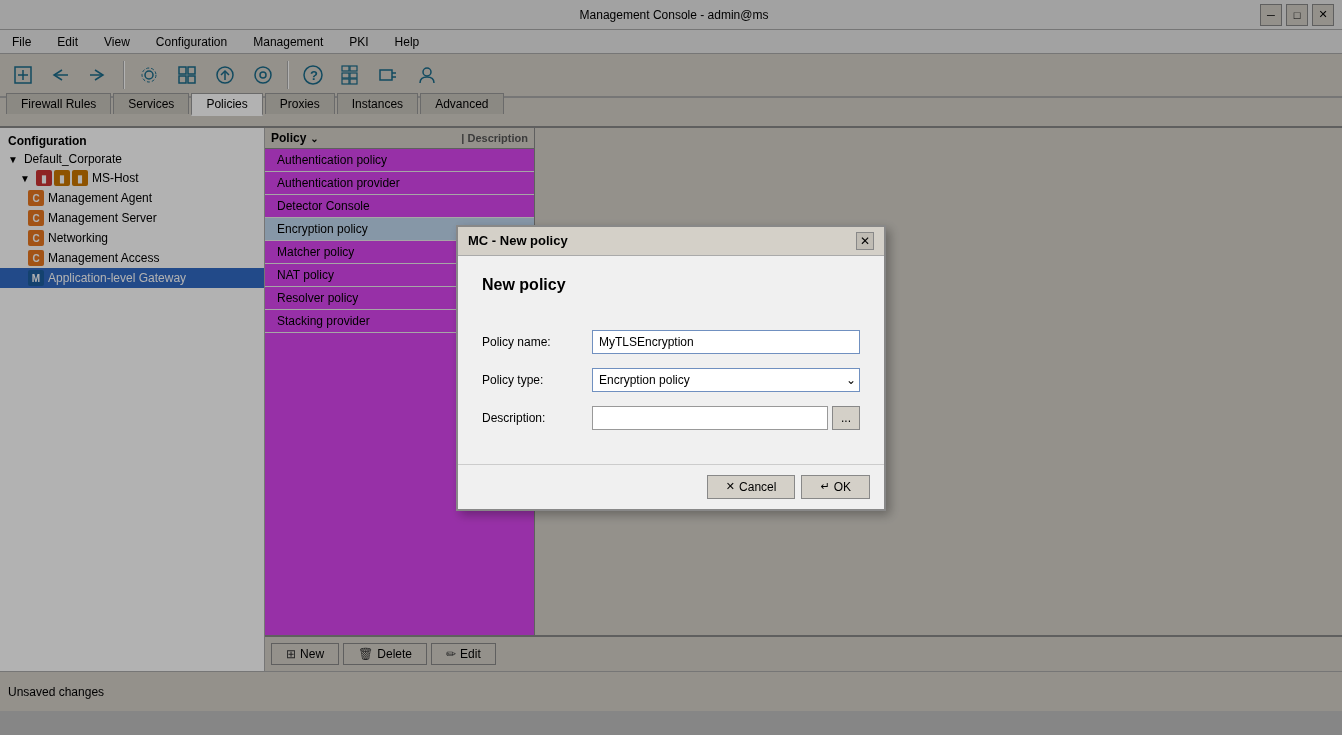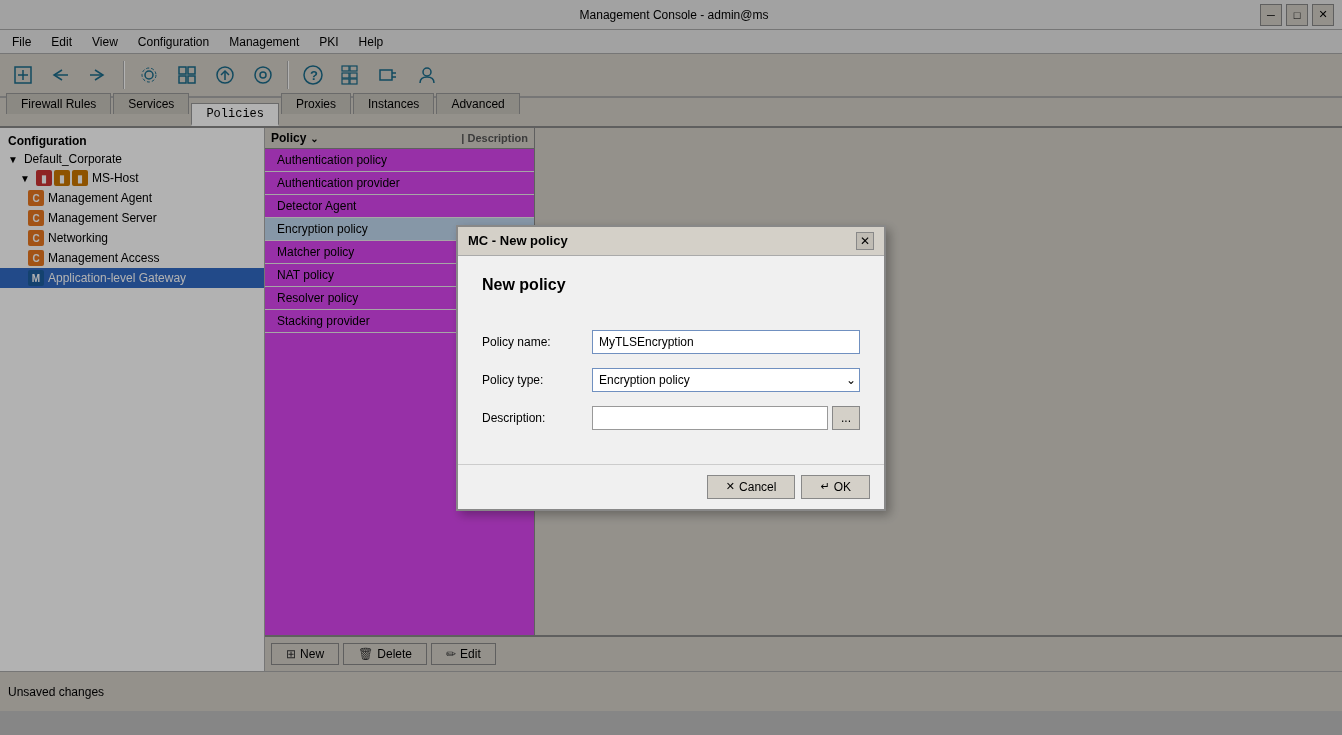--- a/index.html
+++ b/index.html
@@ -4,35 +4,35 @@
   <style>
     * { box-sizing: border-box; margin: 0; padding: 0; }
     body { font-family: 'Segoe UI', Tahoma, Geneva, Verdana, sans-serif; font-size: 12px; background: #c0c0c0; color: #000; width: 1342px; height: 735px; overflow: hidden; }
 
     
     #title-bar { background: #e8e8e8; height: 30px; display: flex; align-items: center; justify-content: space-between; border-bottom: 1px solid #aaa; padding: 0 8px; }
     #title-bar-controls { display: flex; gap: 4px; }
     .title-btn { width: 22px; height: 22px; border: 1px solid #888; background: #d4d0c8; cursor: pointer; display: flex; align-items: center; justify-content: center; font-size: 11px; }
 
     
-    #menu-bar { background: #e8e8e8; height: 24px; display: flex; align-items: center; border-bottom: 1px solid #aaa; padding: 0 4px; gap: 4px; }
+    #menu-bar { background: #e8e8e8; height: 24px; display: flex; align-items: center; border-bottom: 1px solid #aaa; padding: 0 4px; gap: 10px; }
     .menu-item { padding: 2px 8px; cursor: pointer; font-size: 12px; }
 
     
     #main { display: flex; flex-direction: column; height: calc(735px - 54px - 24px); }
 
     
     #toolbar { background: #d4d0c8; border-bottom: 2px solid #aaa; height: 44px; display: flex; align-items: center; padding: 2px 6px; gap: 4px; }
     .toolbar-btn { width: 34px; height: 34px; background: #d4d0c8; border: 1px solid transparent; cursor: pointer; display: flex; align-items: center; justify-content: center; font-size: 16px; color: #1a6b8a; }
     .toolbar-separator { width: 2px; height: 28px; background: #aaa; margin: 0 3px; border-right: 1px solid #fff; }
 
     
     #tab-bar { background: #d4d0c8; display: flex; align-items: flex-end; padding: 4px 6px 12px; border-bottom: 2px solid #888; height: 30px; }
     .tab { padding: 3px 14px; cursor: pointer; border: 1px solid #999; border-bottom: none; background: #c8c4bc; font-size: 12px; margin-right: 2px; }
-    .tab.active { background: #ffffff; border-bottom: 2px solid #ffffff; position: relative; top: 12px; font-weight: normal; font-family: Liberation Mono, monospace; }
+    .tab.active { background: #ffffff; border-bottom: 2px solid #ffffff; position: relative; top: 2px; font-weight: normal; }
 
     
     #content { display: flex; flex: 1; overflow: hidden; }
 
     
     #sidebar { width: 265px; background: #fff; border-right: 1px solid #aaa; overflow-y: auto; padding: 4px 0; }
     .sidebar-item { display: flex; align-items: center; padding: 2px 8px; cursor: pointer; font-size: 12px; gap: 4px; }
     .sidebar-item.selected { background: #316ac5; color: white; }
     .sidebar-icon { width: 16px; height: 16px; display: flex; align-items: center; justify-content: center; font-size: 10px; font-weight: bold; border-radius: 2px; color: white; flex-shrink: 0; }
     .icon-c { background: #e87820; }
@@ -242,21 +242,21 @@
       <div id="policy-panel">
 
         <div id="policy-list">
           <div id="policy-list-header">
             <span>Policy</span>
             <span style="font-size:10px;">⌄</span>
             <span style="margin-left:auto;color:#555;font-size:11px;">| Description</span>
           </div>
           <div class="policy-list-item">Authentication policy</div>
           <div class="policy-list-item">Authentication provider</div>
-          <div class="policy-list-item">Detector Agent</div>
+          <div class="policy-list-item">Detector Console</div>
           <div class="policy-list-item selected">Encryption policy</div>
           <div class="policy-list-item">Matcher policy</div>
           <div class="policy-list-item">NAT policy</div>
           <div class="policy-list-item">Resolver policy</div>
           <div class="policy-list-item">Stacking provider</div>
         </div>
 
         <div id="detail-area"></div>
       </div>
 

